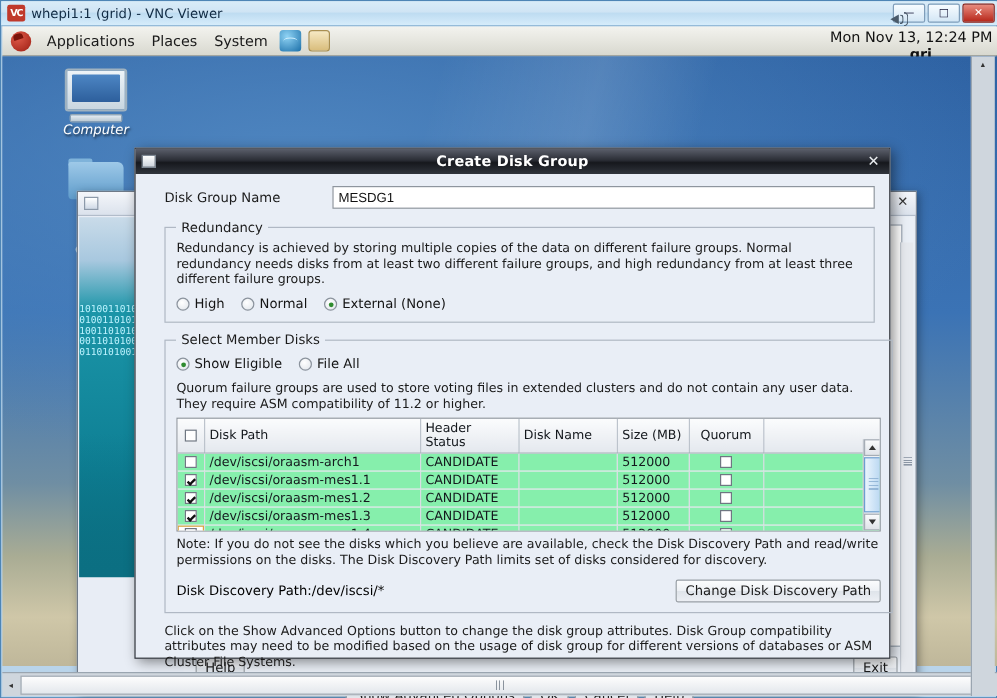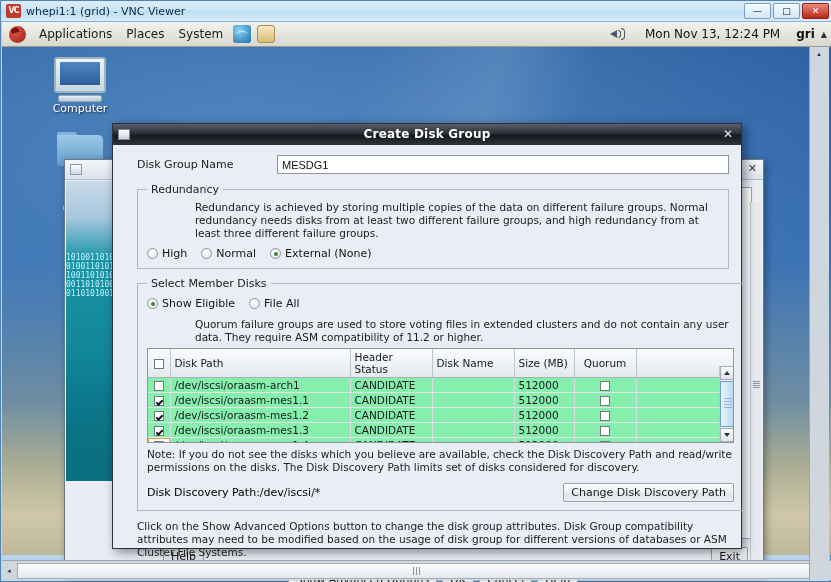--- a/index.html
+++ b/index.html
@@ -54,21 +54,21 @@
   #redhat-logo::after{
     content:''; position:absolute; left:2px; top:2px; width:8px; height:5px;
     background:#7a140b; border-radius:50% 50% 0 0; transform:rotate(-18deg);
   }
   .panel-menu { font-size:12px; color:#1a1a1a; padding:2px 7px; }
   .panel-launch { width:18px;height:18px;margin:0 3px; border-radius:3px; position:relative;}
   #icon-browser { background: radial-gradient(circle at 35% 30%, #8fd3f4, #1a6ea8); }
   #icon-browser::after{content:'';position:absolute;left:3px;top:6px;width:12px;height:6px;border-top:1px solid #cfefff;border-radius:50%;}
   #icon-files { background: linear-gradient(to bottom,#f2e2b6,#c9a martian);
     background: linear-gradient(to bottom,#f6e9c4 0%,#d9bd7c 100%); border:1px solid #a98f51;}
-  #panel-right { margin-left:auto; display:flex; align-items:center; padding-right:4px; }
+  #panel-right { margin-left:auto; display:flex; align-items:center; padding-right:4px;flex-direction:column; }
   #volume-icon { width:18px; height:16px; margin-right:18px; position:relative; }
   #volume-icon .spk { position:absolute; left:1px; top:4px; width:0;height:0;
     border-top:4px solid transparent;border-bottom:4px solid transparent;border-right:7px solid #4a5a6a; }
   #volume-icon .w1, #volume-icon .w2 { position:absolute; border:1px solid #4a5a6a; border-left:none;
     border-radius:0 40px 40px 0; }
   #volume-icon .w1 { left:9px; top:4px; width:3px; height:8px; }
   #volume-icon .w2 { left:12px; top:2px; width:4px; height:12px; }
   #clock { font-size:12px; color:#111; }
   #user-label { font-size:12px; font-weight:bold; color:#111; margin-left:16px; }
   #panel-arrow { margin-left:6px; font-size:8px; color:#333; }
@@ -80,21 +80,21 @@
       radial-gradient(ellipse 120% 80% at 30% 18%, #4f86c0 0%, rgba(79,134,192,0) 60%),
       linear-gradient(to bottom, #2e62a3 0%, #3b73b5 42%, #6f8ea3 70%, #a9ac94 82%, #cfc7a8 92%, #bfb79a 100%);
   }
   #desk-sheen {
     position:absolute; left:0; top:0; width:100%; height:100%;
     background: linear-gradient(105deg, rgba(255,255,255,0) 38%, rgba(255,255,255,0.12) 52%, rgba(255,255,255,0) 62%);
   }
   .desk-icon { position:absolute; width:88px; text-align:center; color:#fff; font-size:11px;
     text-shadow:1px 1px 2px rgba(0,0,0,.7); }
   
-  #icon-computer { left:34px; top:10px; }
+  #icon-computer { left:34px; top:10px;font-style:italic; }
   .monitor { width:52px;height:36px;margin:0 auto; background:linear-gradient(to bottom,#eef4f8,#c8d6e0);
     border:2px solid #9fb2c0; border-radius:3px; position:relative; }
   .monitor .screen{position:absolute;left:4px;top:3px;right:4px;bottom:6px;
     background:linear-gradient(to bottom,#4d86c4,#2d5f9c); border-radius:1px;}
   .kbd { width:44px;height:7px;margin:2px auto 0; background:linear-gradient(to bottom,#e7eef3,#b9c8d3);
     border:1px solid #94a7b5; border-radius:2px;}
   
   #icon-grid { left:34px; top:85px; }
   .folder { width:46px;height:34px;margin:0 auto; position:relative;}
   .folder .back{position:absolute;left:0;top:3px;width:46px;height:31px;
@@ -169,21 +169,21 @@
   #dgname-input {
     flex:1; height:19px; border:1px solid #8e959e; background:#fff;
     font-size:11px; padding:1px 4px; color:#111;
     font-family:Liberation Sans, sans-serif;
   }
 
   fieldset.grp {
     border:1px solid #b0b8c4; margin:0 0 8px 0; padding:5px 9px 8px 9px; background:transparent;
   }
   fieldset.grp > legend { font-size:11px; color:#1b1b1b; padding:0 4px; }
-  .body-text { font-size:10.5px; color:#1b1b1b; line-height:13px;margin-left:48px; }
+  .body-text { font-size:10.5px; color:#1b1b1b; line-height:13px; }
 
   .radio-row { display:flex; align-items:center; gap:14px; margin-top:7px; }
   .radio { display:inline-flex; align-items:center; gap:4px; font-size:11px; color:#141414; }
   .rdot {
     width:11px;height:11px;border-radius:50%;
     border:1px solid #8b939d;
     background: radial-gradient(circle at 40% 35%, #ffffff, #dfe4ea);
     position:relative; flex:none;
   }
   .rdot.on::after {

